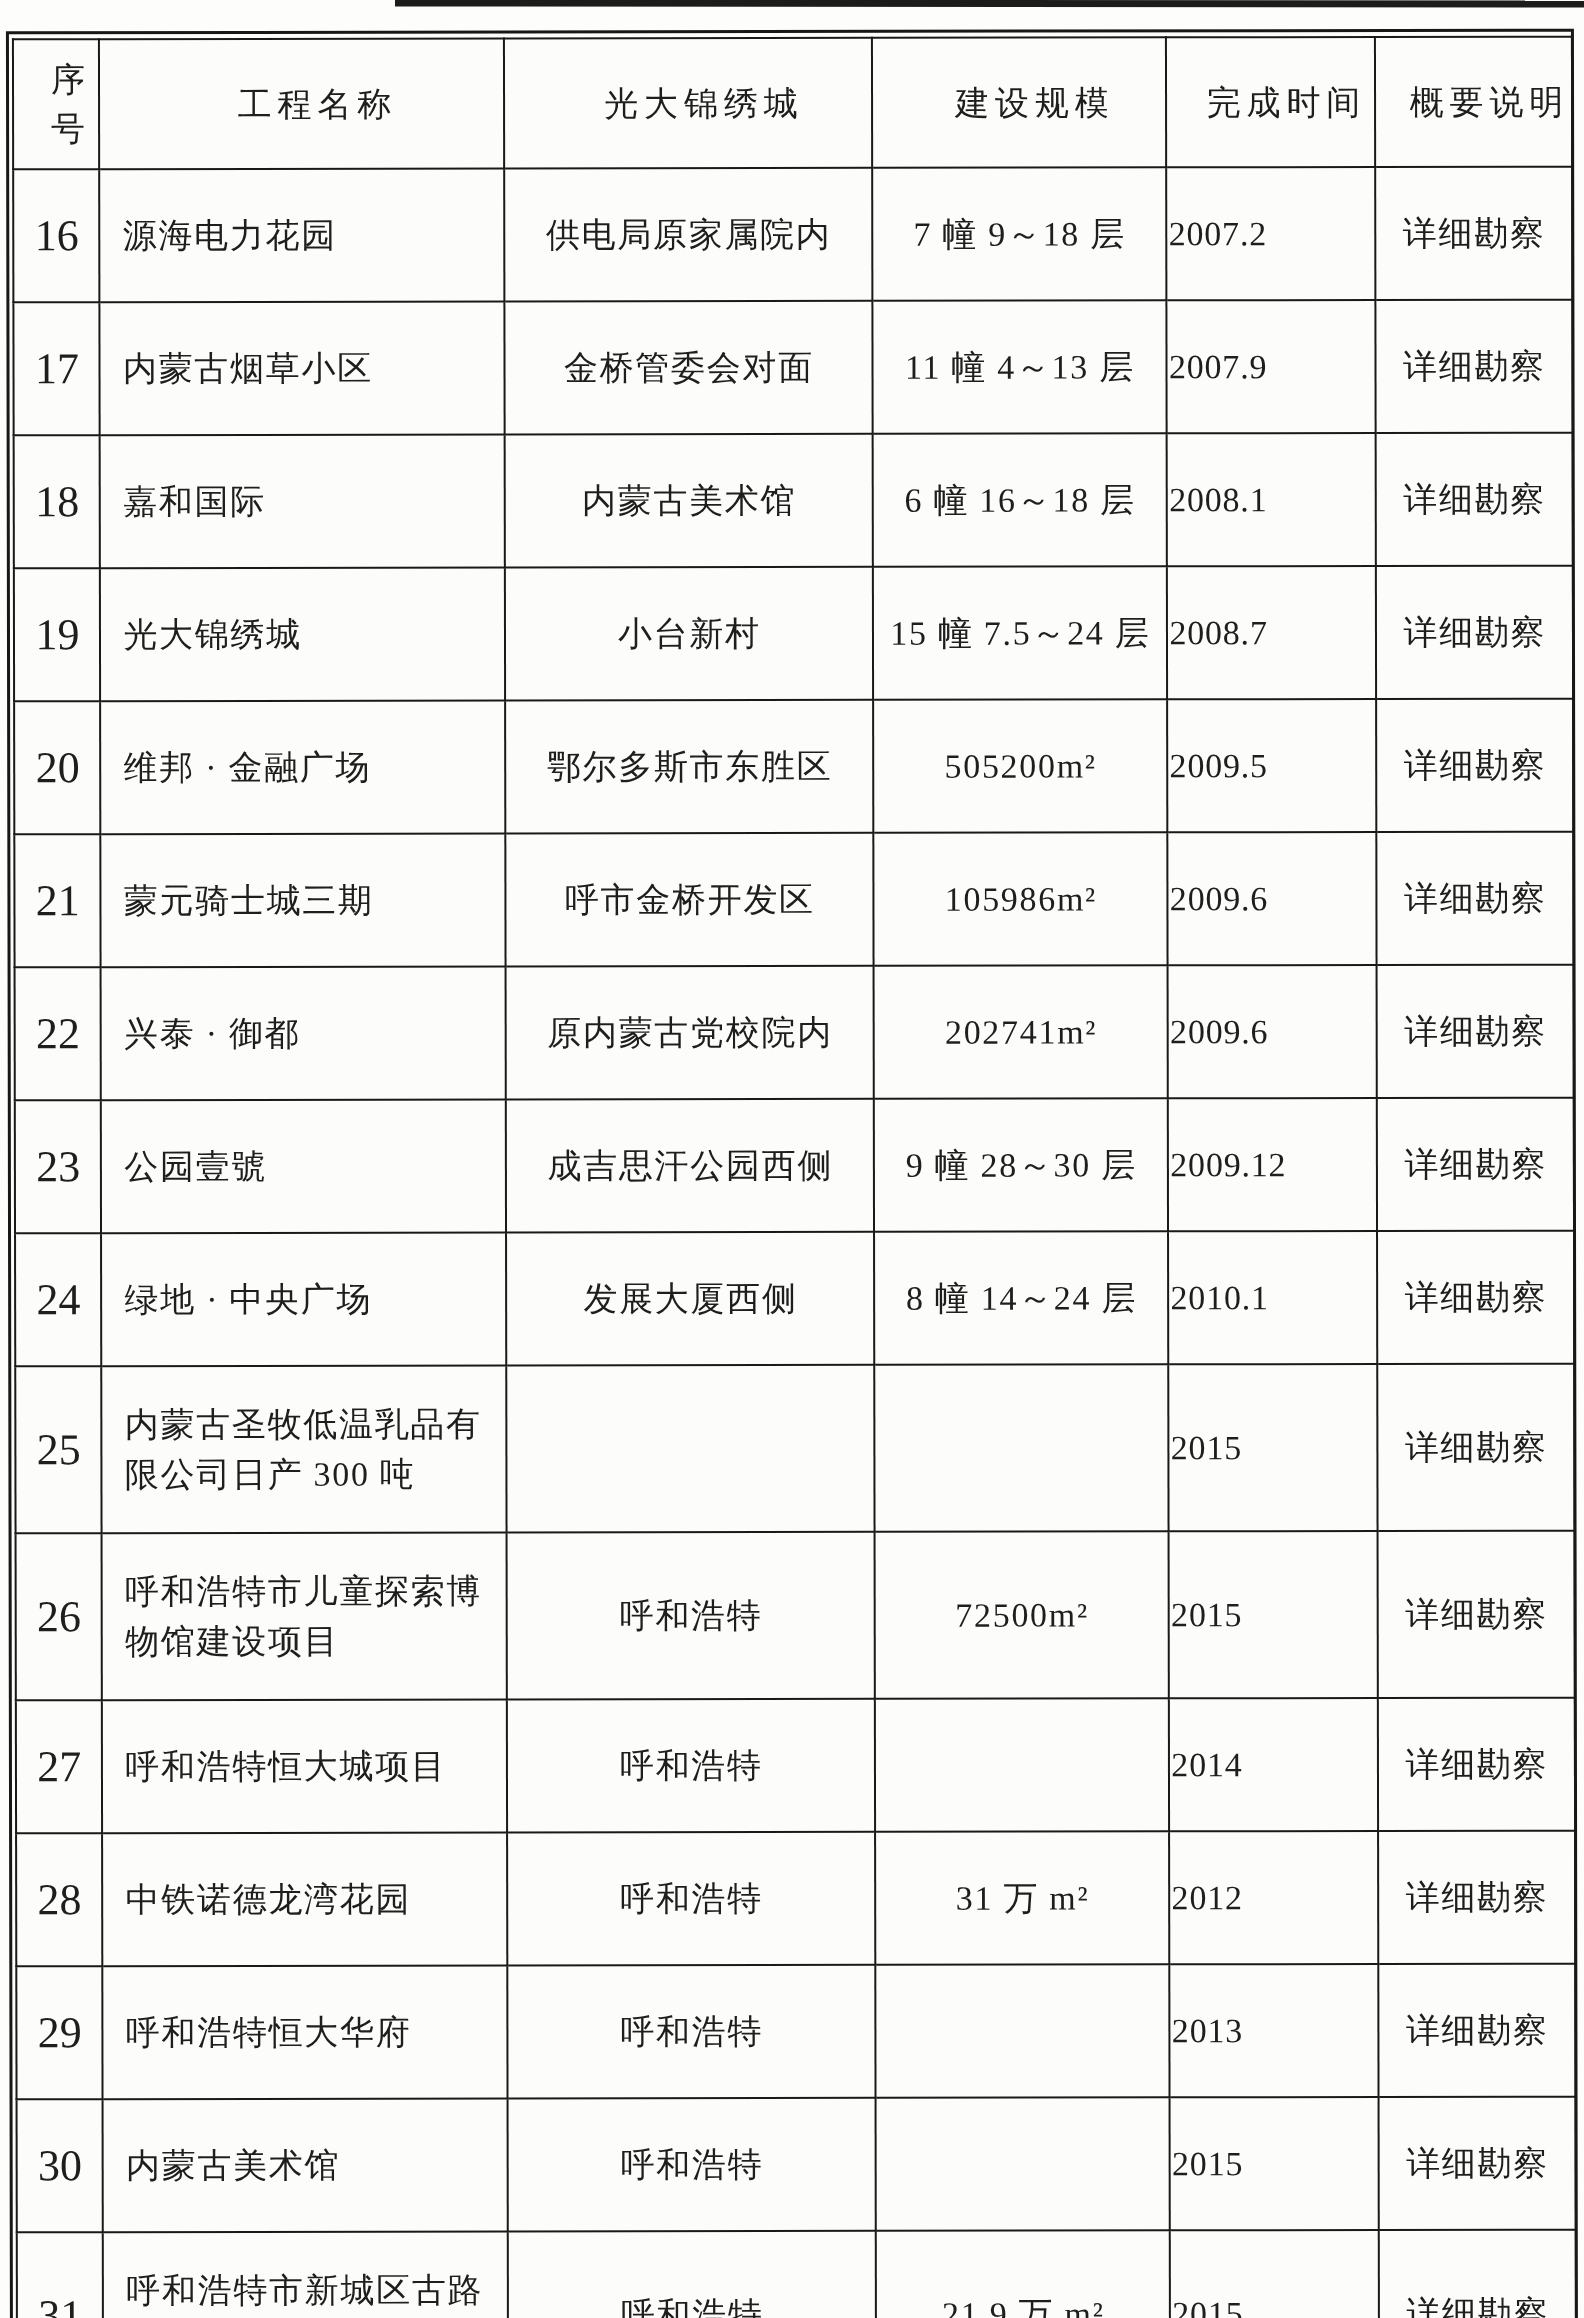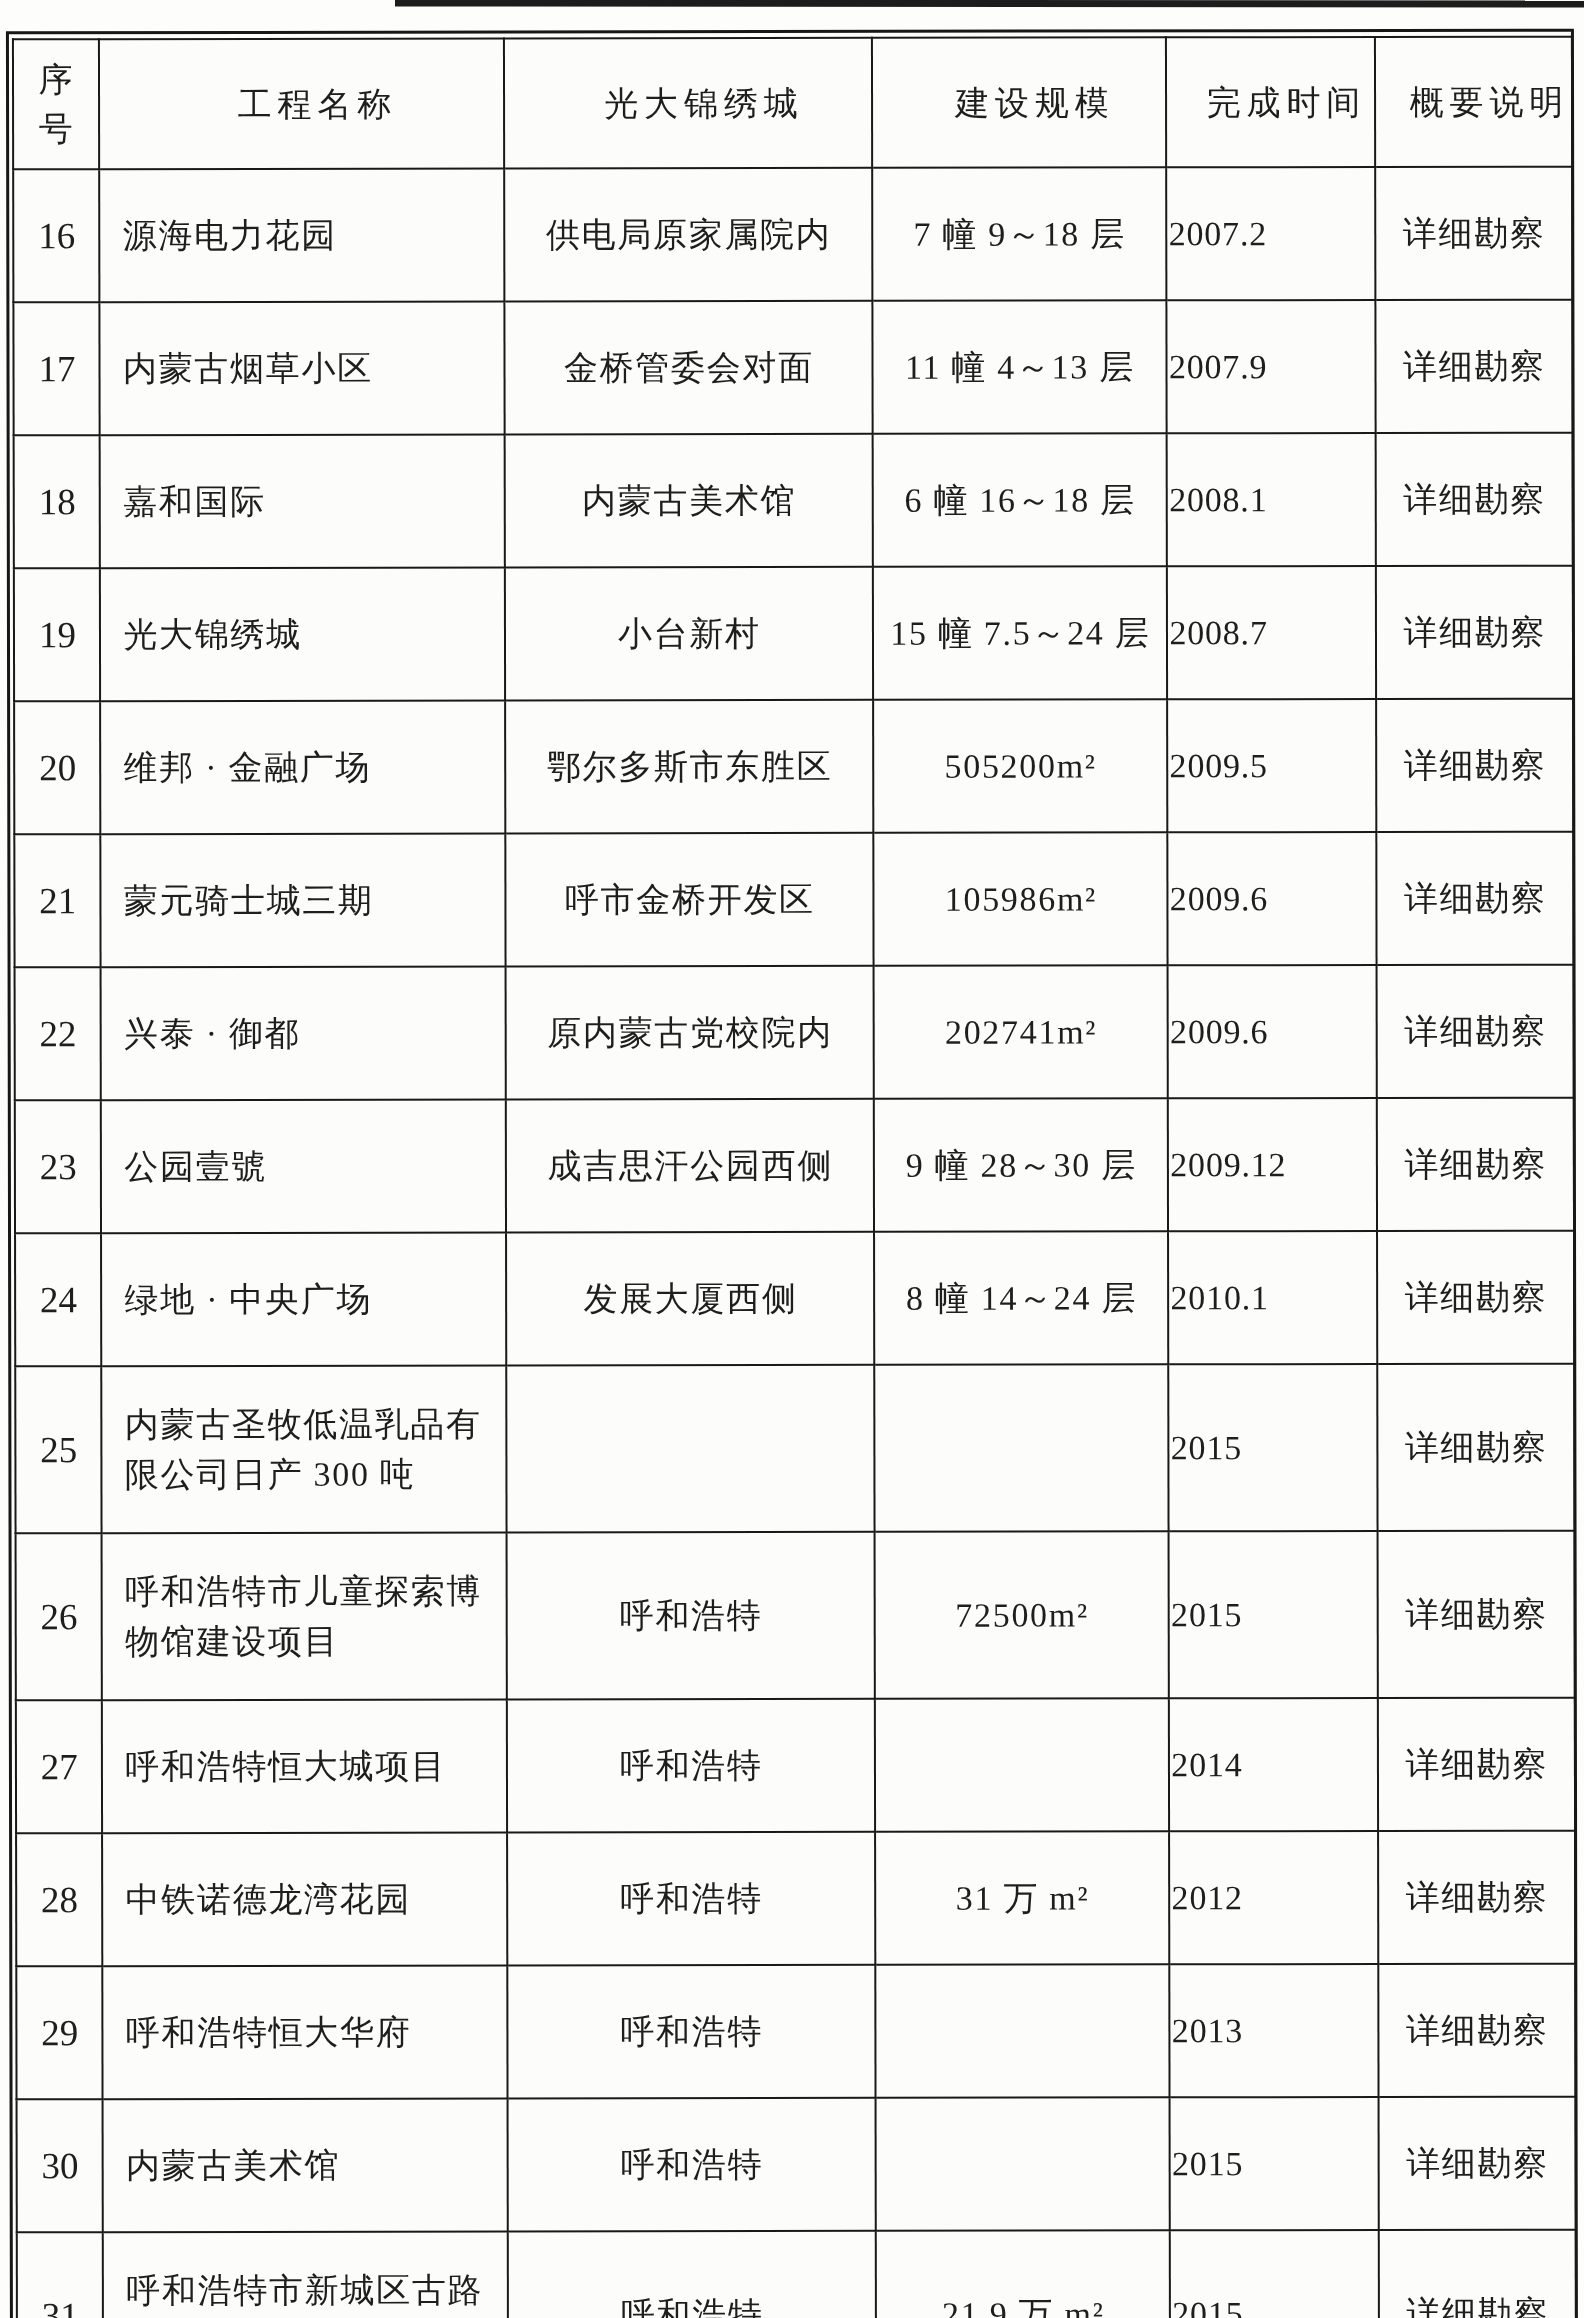--- a/index.html
+++ b/index.html
@@ -40,27 +40,27 @@
     overflow:hidden;
   }
   .hr th{
     height:126px;
     font-size:34px;
     letter-spacing:5.9px;
     text-align:center;
     line-height:1.45;
     padding-left:32px;
   }
-  .hr th.hseq{letter-spacing:1.7px;padding:0 11.8px;}
+  .hr th.hseq{letter-spacing:1.7px;padding:0 11.8px;text-align:right;}
   tr.r td{height:121px;}
   tr.r.tall td{height:155px;}
   .c{font-size:34px;letter-spacing:1.7px;}
   .no{
     text-align:center;
-    font-size:37px;letter-spacing:0;
+    font-size:44px;letter-spacing:0;
     font-family:"Liberation Serif","DejaVu Serif",serif;
   }
   .name{
     text-align:left;
     padding:5px 20px 5px 22px;
     line-height:1.45;
   }
   .loc,.scale,.note{text-align:center;padding:3.4px 5px;line-height:1.4;margin-left:28px;}
   .time{
     font-size:34px;letter-spacing:0.8px;

